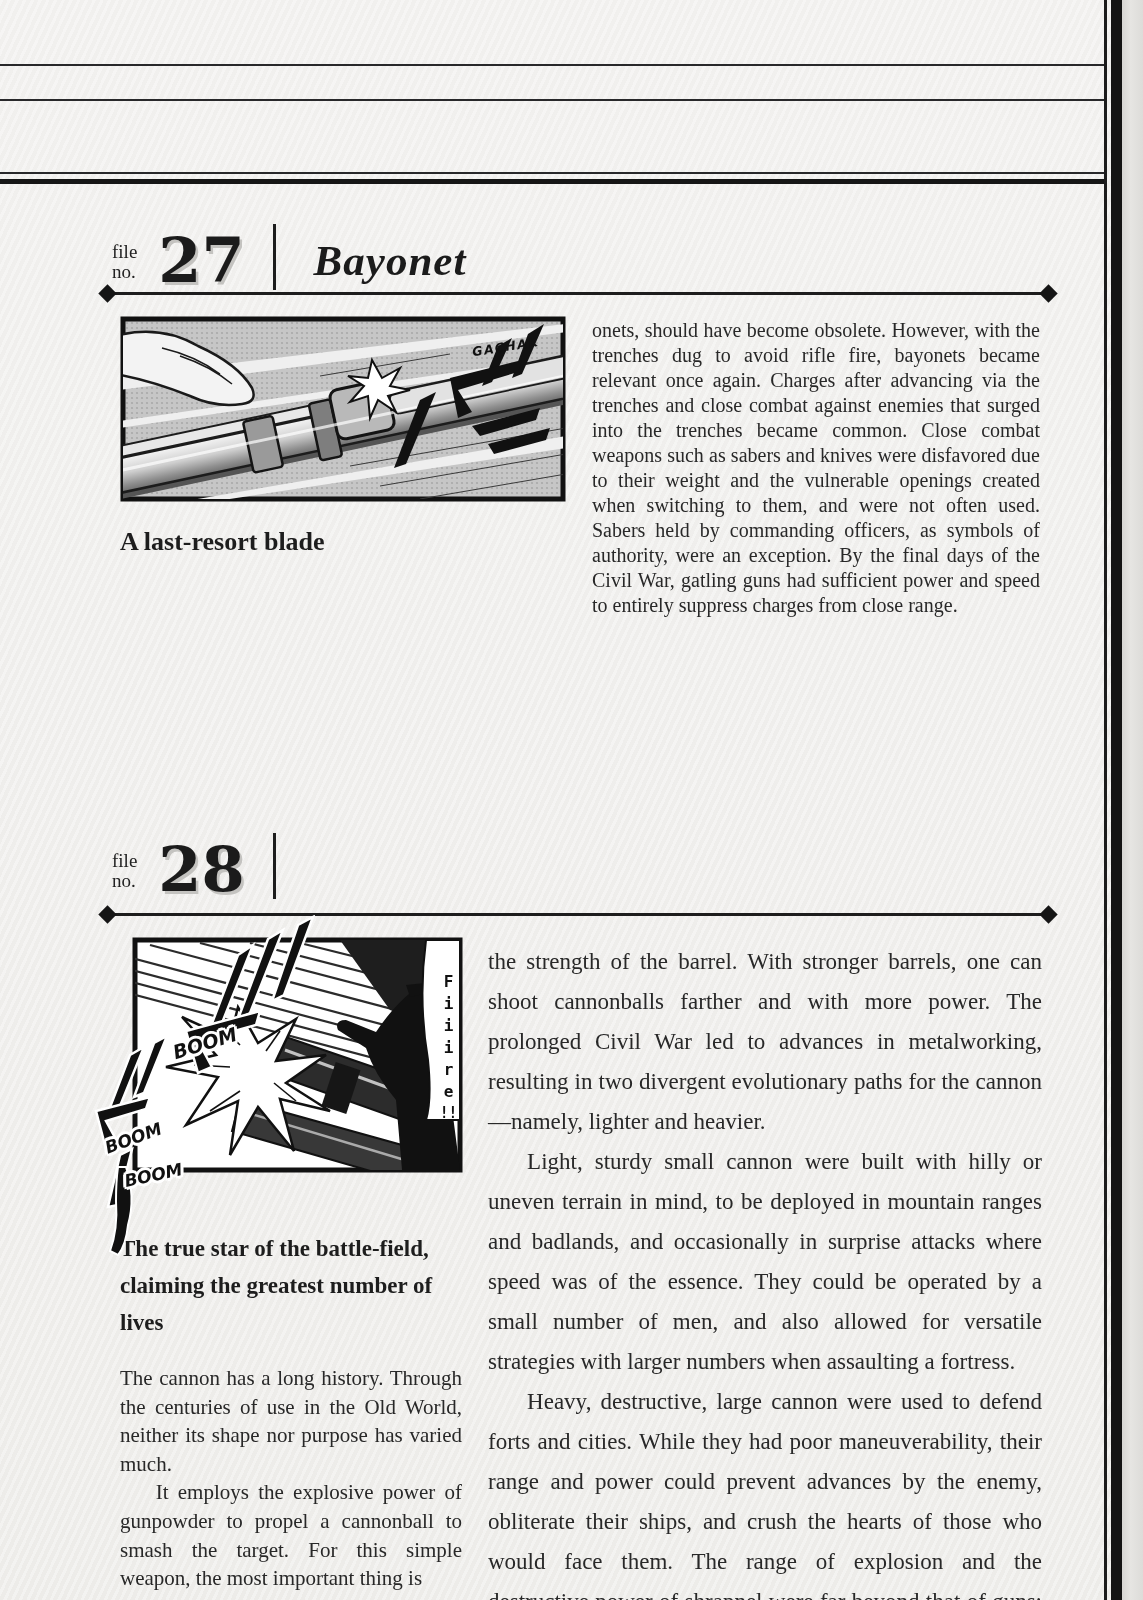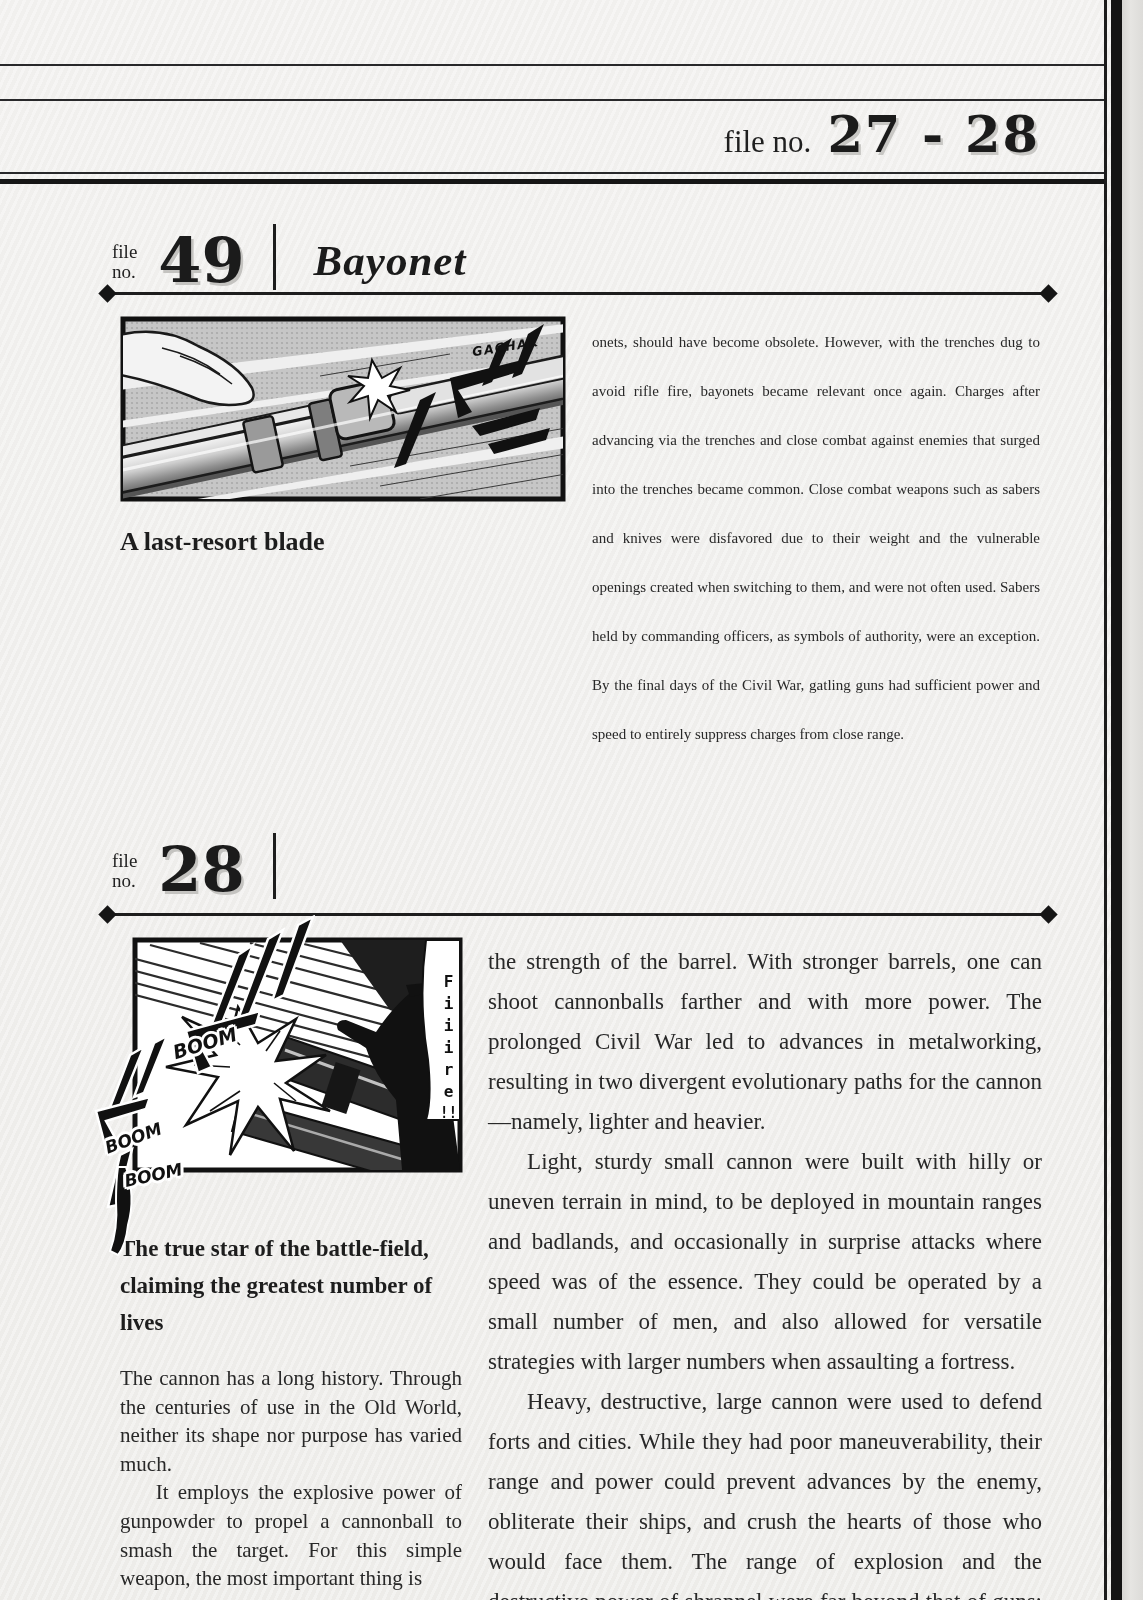--- a/index.html
+++ b/index.html
@@ -47,21 +47,21 @@
   .rule{position:absolute;left:107px;width:942px;height:3px;background:#1d1d1d;}
   .rule .dia{position:absolute;top:-5px;width:13px;height:13px;background:#151515;transform:rotate(45deg);}
   .rule .dl{left:-6px;} .rule .dr{right:-6px;}
   
   .cols{position:absolute;left:120px;display:flex;}
   .col p{margin:0;text-align:justify;color:#282828;}
   .col p.ind{text-indent:1.7em;}
   
   .cols-27{top:316px;width:920px;}
   .col-27L{width:446px;margin-right:26px;}
-  .col-27R{width:448px;font-size:15px;line-height:49px;padding-top:2px;}
+  .col-27R{width:448px;font-size:20px;line-height:25px;padding-top:2px;}
   .col-27L p{font-size:22px;line-height:33px;}
   .subhead{font-weight:bold;color:#1d1d1d;margin:0;}
   .subhead-27{font-size:26px;margin:25px 0 16px 0;}
   
   .cols-28{top:938px;width:922px;}
   .col-28L{width:342px;margin-right:26px;}
   .col-28R{width:554px;font-size:23px;line-height:40px;padding-top:4px;}
   .col-28L p{font-size:21px;line-height:28.6px;}
   .subhead-28{font-size:23px;line-height:37px;margin:18px 0 23px 0;}
   .col p + p{margin-top:0;}
@@ -98,33 +98,29 @@
   .edge-paper{position:absolute;top:0;bottom:0;left:1122px;right:0;
     background:linear-gradient(90deg,#d7d6d3,#e6e5e2 40%,#dddcd9);}
 </style>
 </head>
 <body>
 
 <div class="page">
 
   <div class="hline hl1"></div>
   <div class="hline hl2"></div>
-  <div class="page-header">
-    <span class="lbl">file no.</span>
-    <span class="rng">27 - 28</span>
-  </div>
   <div class="hline hl3"></div>
   <div class="hline hl4"></div>
 
   <div class="entry-head" style="top:224px;">
     <div class="fileno">
       <span>file</span>
       <span>no.</span>
     </div>
-    <div class="num">49</div>
+    <div class="num">27</div>
     <div class="vbar"></div>
     <h2 class="entry-title">Bayonet</h2>
   </div>
   <div class="rule" style="top:292px;">
     <span class="dia dl"></span>
     <span class="dia dr"></span>
   </div>
 
   <div class="cols cols-27">
     <div class="col col-27L">

